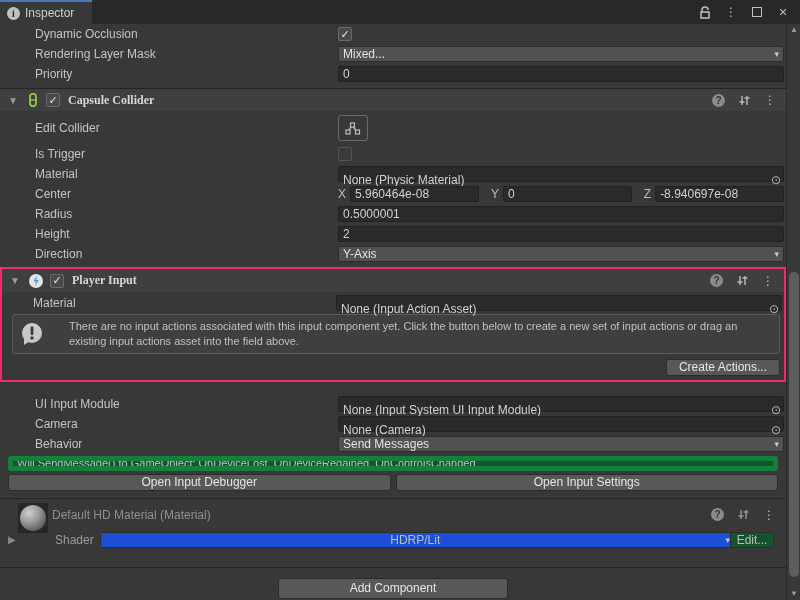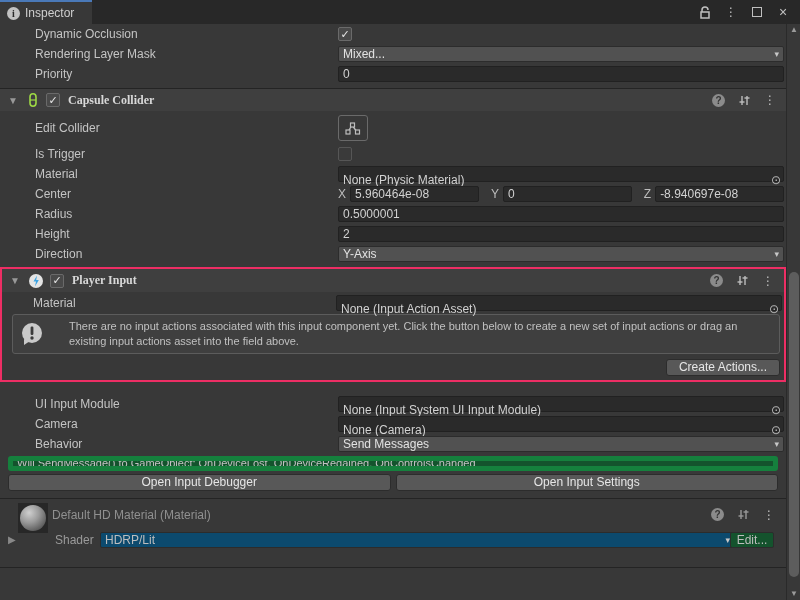--- a/index.html
+++ b/index.html
@@ -59,21 +59,21 @@
   
   .mat-sec { margin-top:7px; border-top:1px solid #242424; height:57px; position:relative; background:#383838; }
   .sphere { position:absolute; left:18px; top:4px; width:30px; height:30px; background:#272727; }
   .sphere .ball { position:absolute; left:2px; top:2px; width:26px; height:26px; border-radius:50%;
     background:radial-gradient(circle at 35% 30%, #cfcfcf 0%, #9a9a9a 40%, #4e4e4e 85%); }
   .mat-title { position:absolute; left:52px; top:9px; color:#909090; }
   .mat-hicons { position:absolute; right:11px; top:9px; display:flex; gap:13px; align-items:center; }
   .shader-row { position:absolute; left:0; top:32px; width:100%; height:18px; display:flex; align-items:center; }
   .shader-fold { position:absolute; left:8px; color:#888; font-size:10px; }
   .shader-lbl { position:absolute; left:55px; color:#9a9a9a; }
-  .shader-drop { position:absolute; left:100px; width:635px; height:16px; background:#0c4a6e; border:1px solid #2c2c2c; border-radius:2px; display:flex; align-items:center; padding:0 4px; color:#bdbdbd; }
+  .shader-drop { position:absolute; left:100px; width:635px; height:16px; background:#1d4ed8; border:1px solid #2c2c2c; border-radius:2px; display:flex; align-items:center; padding:0 4px; color:#bdbdbd;text-align:center; }
   .editbtn { position:absolute; right:12px; width:44px; height:16px; background:#14532d; border:1px solid #2c2c2c; border-radius:2px; color:#bdbdbd; font-size:12px; display:flex; align-items:center; justify-content:center; }
 
   .bottom-div { margin-top:12px; height:1px; background:#242424; }
   .addcomp-area { display:flex; justify-content:center; padding-top:10px; }
   .addcomp { width:230px; height:21px; }
 
   
   .scrollbar { position:absolute; top:24px; right:0; width:14px; height:576px; background:#383838; border-left:1px solid #2a2a2a; }
   .sb-arrow { position:absolute; left:0; width:14px; height:12px; color:#9a9a9a; font-size:8px; text-align:center; line-height:12px; }
   .sb-up { top:0; }
@@ -348,20 +348,23 @@
         <div class="shader-drop">
           <span class="dtext" style="flex:1">HDRP/Lit</span>
           <span class="darrow">▾</span>
         </div>
         <span class="editbtn">Edit...</span>
       </div>
     </div>
 
     <div class="bottom-div"></div>
 
+    <div class="addcomp-area">
+      <button class="ubtn addcomp">Add Component</button>
+    </div>
   </div>
 
   <div class="scrollbar">
     <div class="sb-arrow sb-up">▲</div>
     <div class="sb-thumb"></div>
     <div class="sb-arrow sb-down">▼</div>
   </div>
 
 </div>
 

